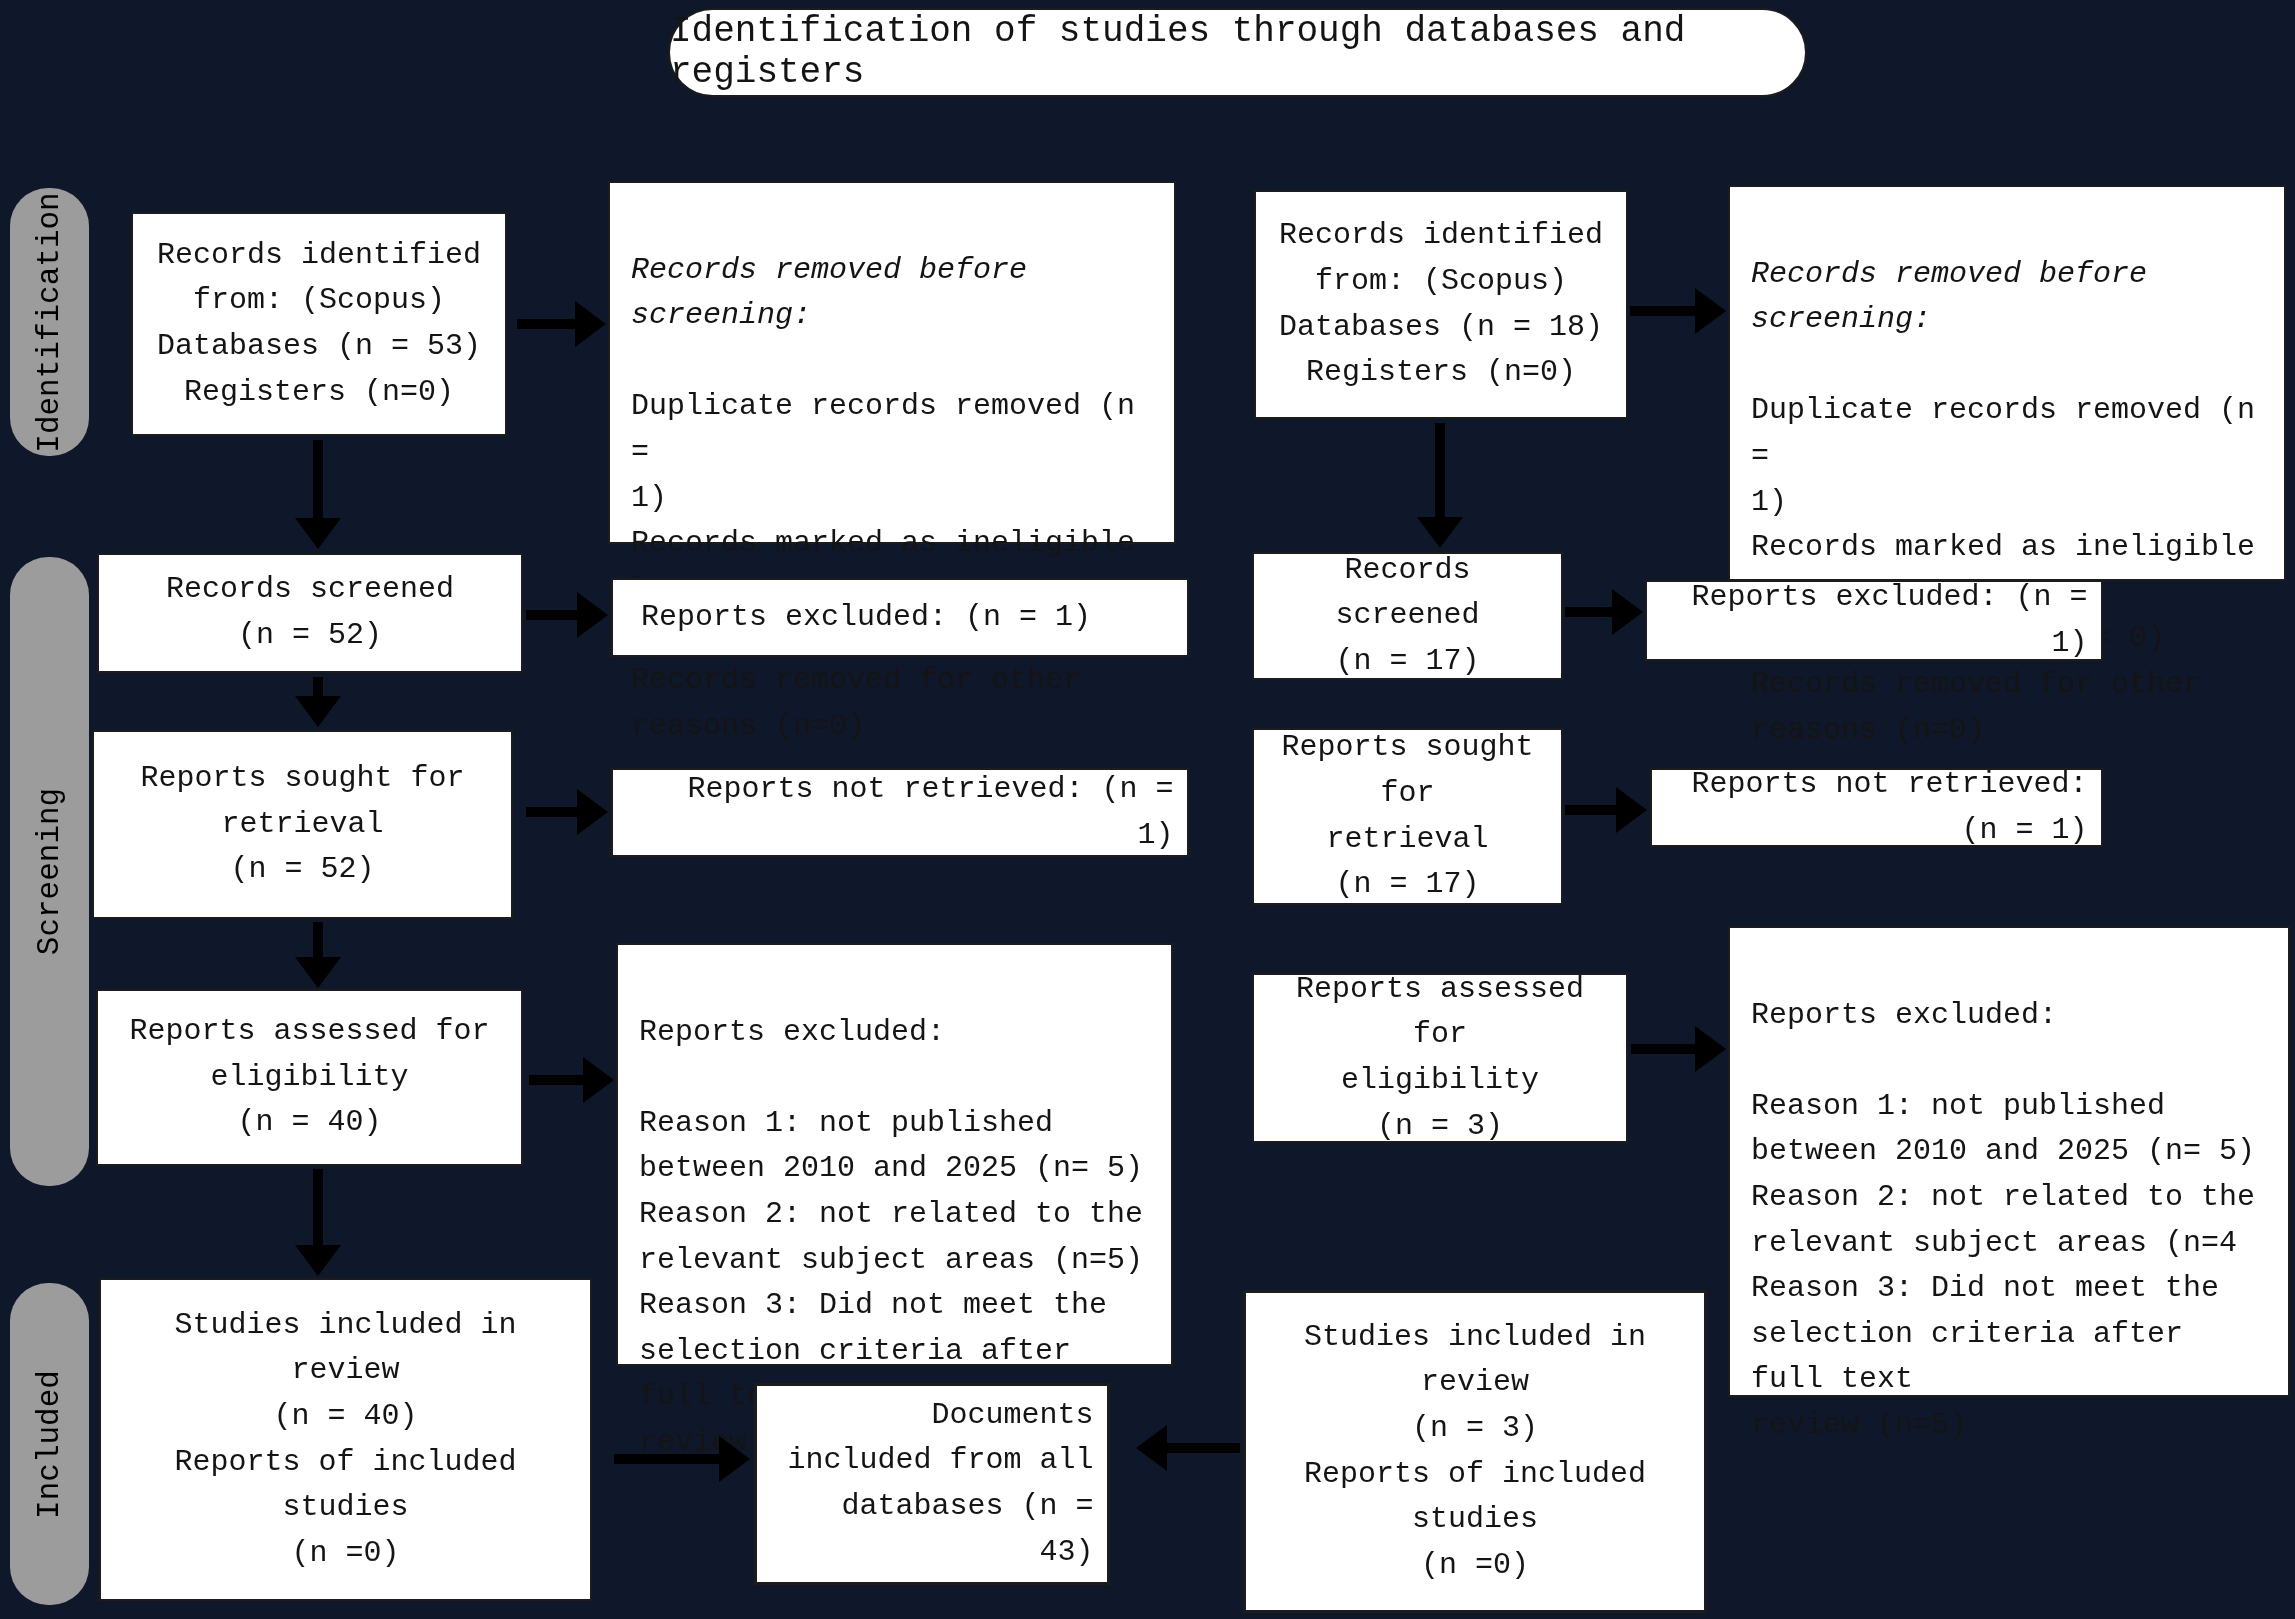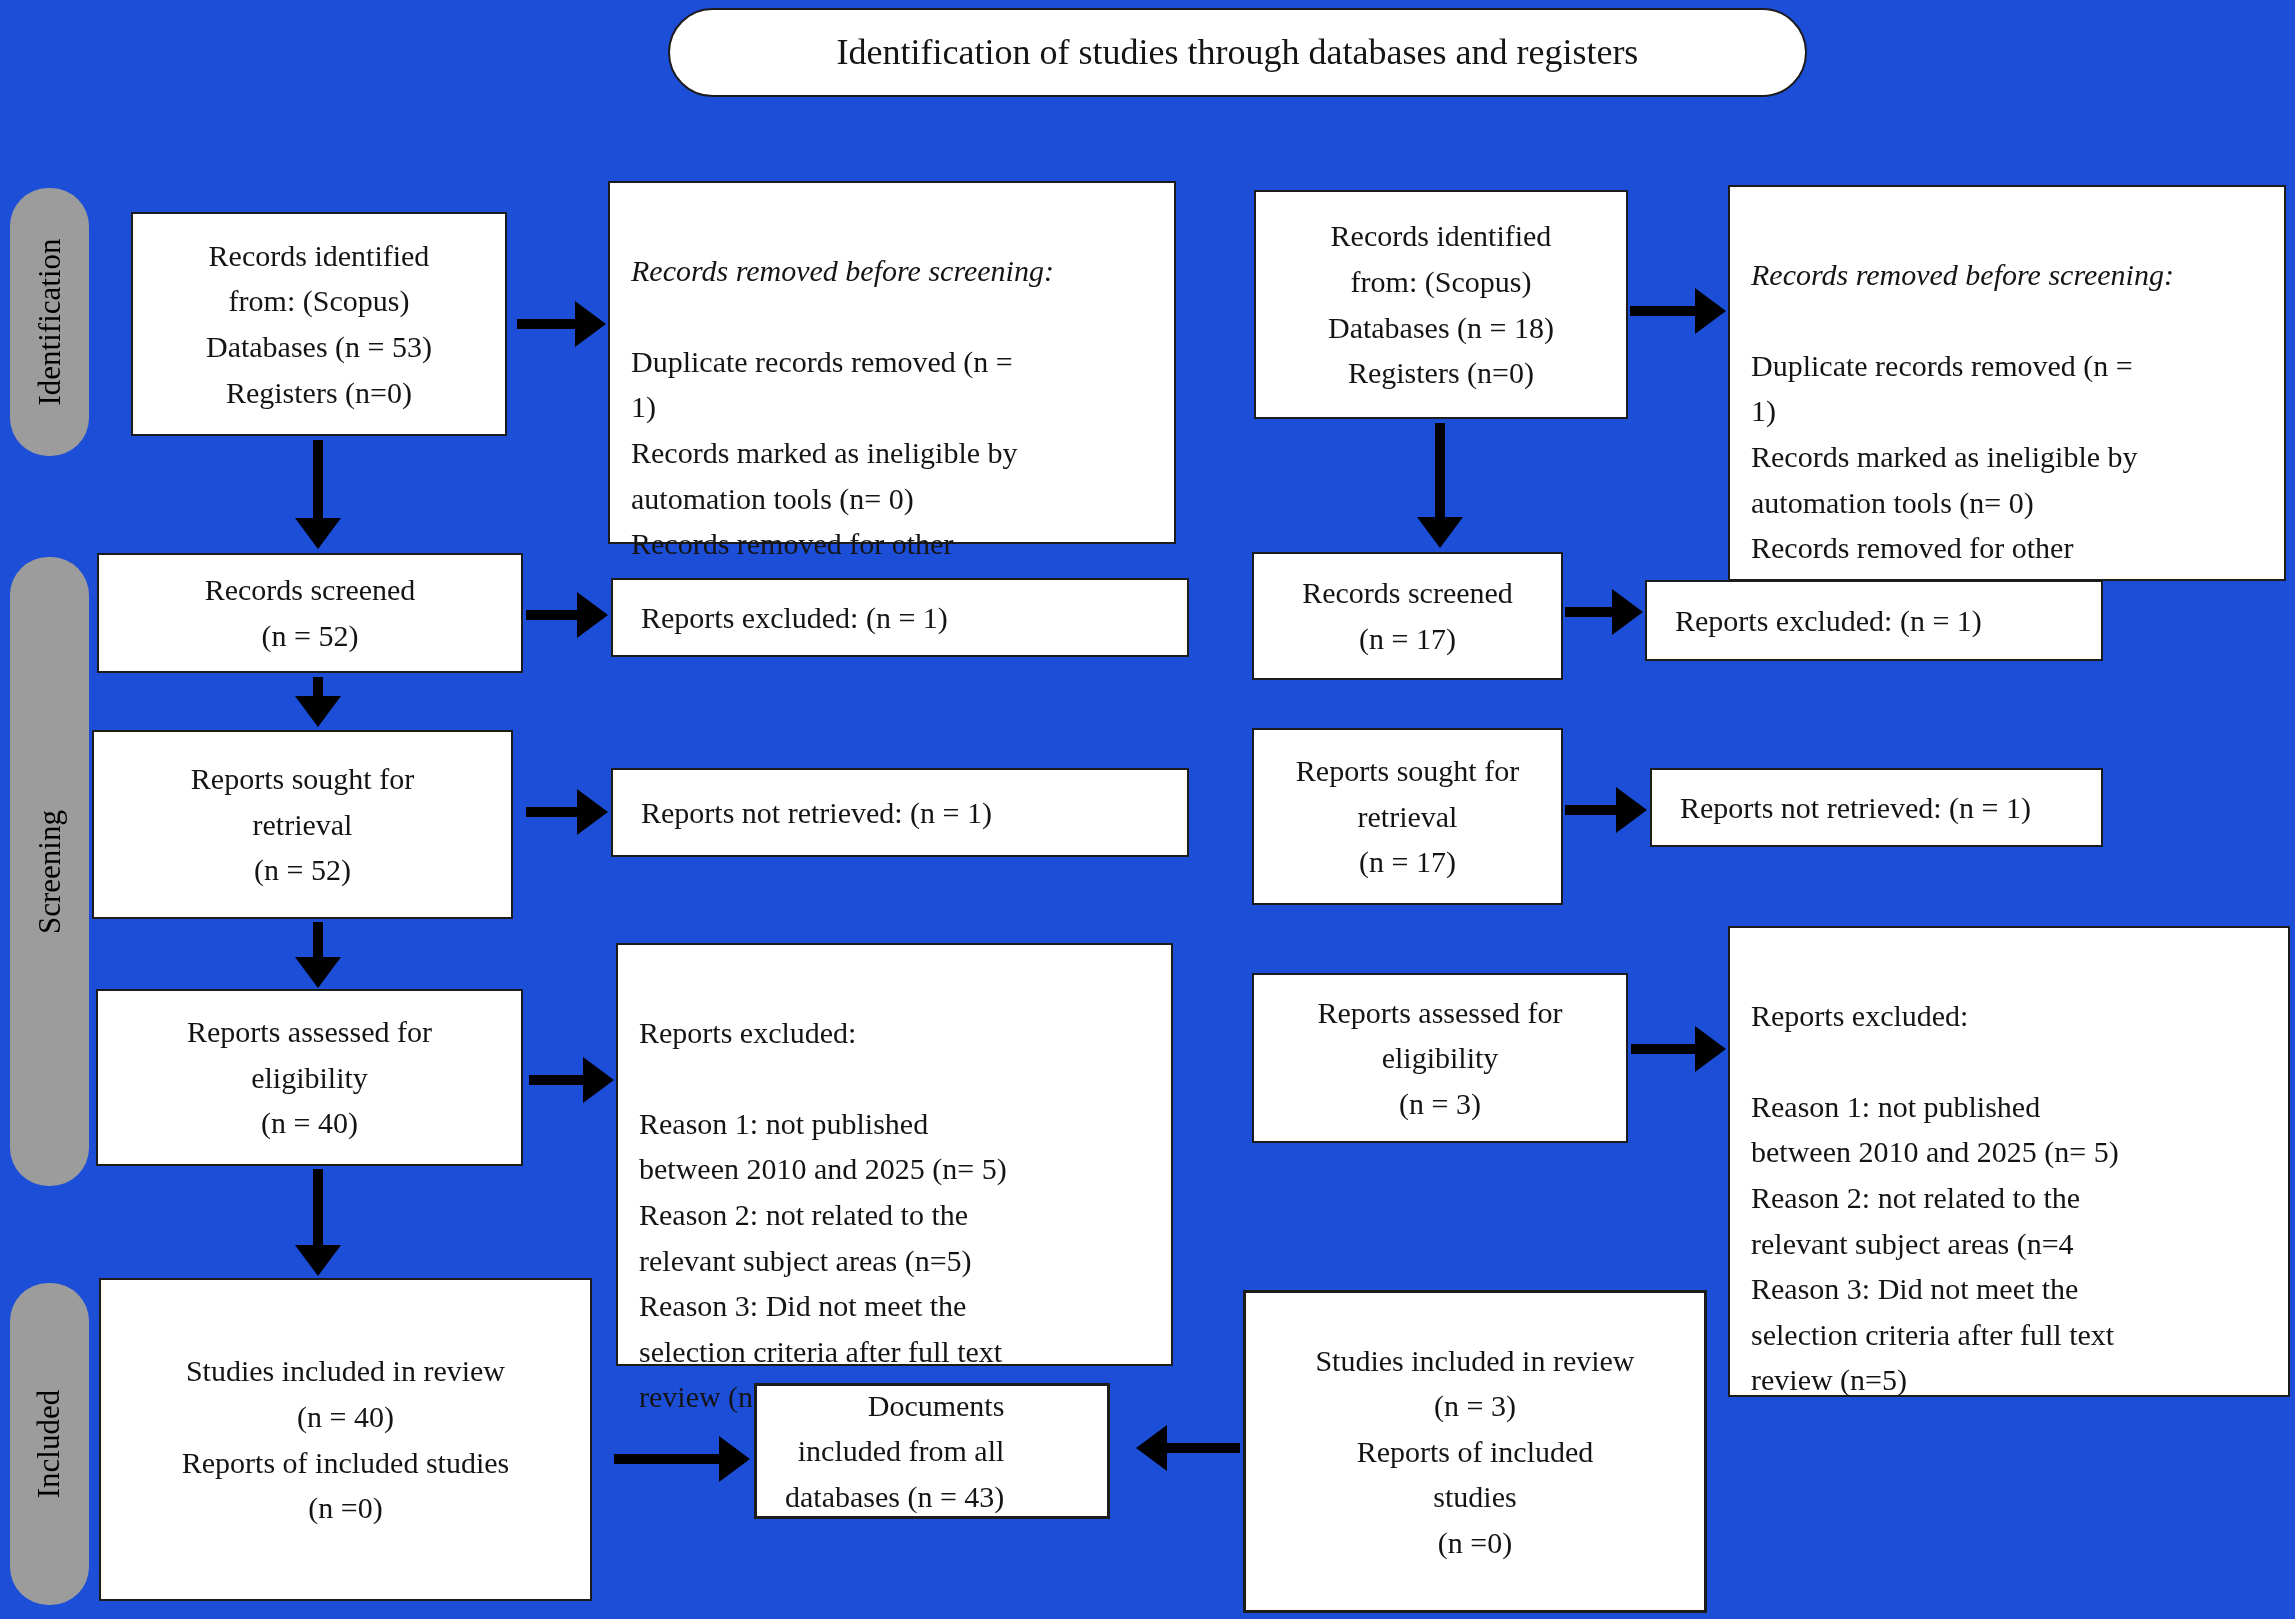--- a/index.html
+++ b/index.html
@@ -1,20 +1,20 @@
 <!DOCTYPE html>
 <html style="font-size:9px"><head>
 <meta charset="utf-8">
 <style>
   html,body{margin:0;padding:0;background:#ffffff;}
   .canvas{
     position:relative;
     width:2295px;height:1620px;
-    background:#1d4ed8;
-    font-family:Liberation Serif, serif;
+    background:#0f172a;
+    font-family:Liberation Mono, monospace;
     color:#141414;
   }
   .box{
     position:absolute;
     border:2.8px solid #1c1c1c;
     background:#ffffff;
     box-sizing:border-box;
     display:flex;align-items:center;justify-content:center;
     text-align:center;
     font-size:30px;line-height:1.52;
@@ -121,21 +121,21 @@
 Reason 3: Did not meet the
 selection criteria after full text
 review  (n=2)</span>
   </div>
 
   <div class="box" style="left:99px;top:1278px;width:493px;height:323px;">Studies included in review
 (n = 40)
 Reports of included studies
 (n =0)</div>
 
-  <div class="box left thick" style="left:754px;top:1383px;width:356px;height:136px;">Documents
+  <div class="box left thick" style="left:754px;top:1383px;width:356px;height:202px;">Documents
 included from all
 databases (n = 43)</div>
 
   <div class="box" style="left:1254px;top:190px;width:374px;height:229px;">Records identified
 from:  (Scopus)
 Databases (n = 18)
 Registers (n=0)</div>
 
   <div class="box notes" style="left:1728px;top:153px;width:558px;height:396px;">
     <span class="notes-heading italic">Records removed before screening:</span>

